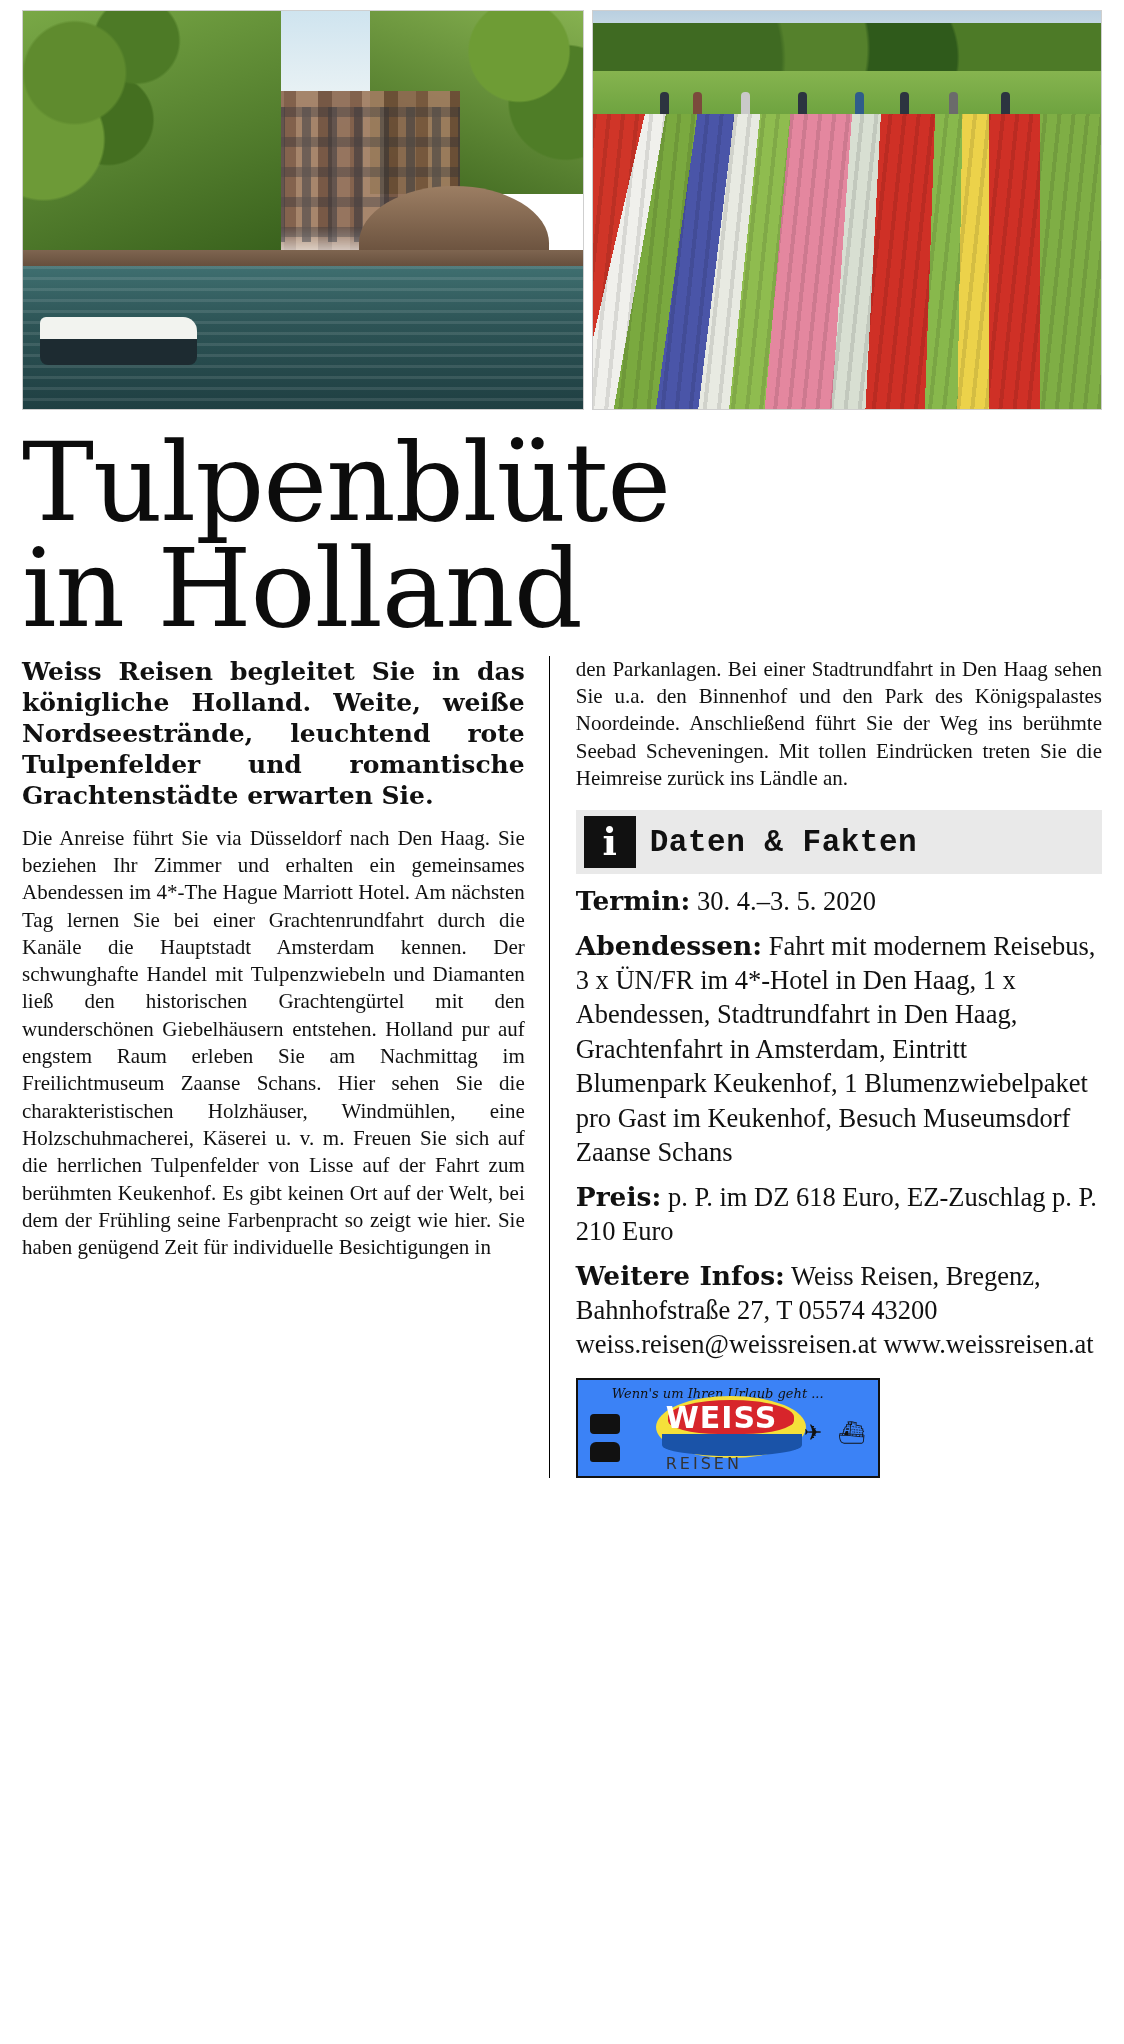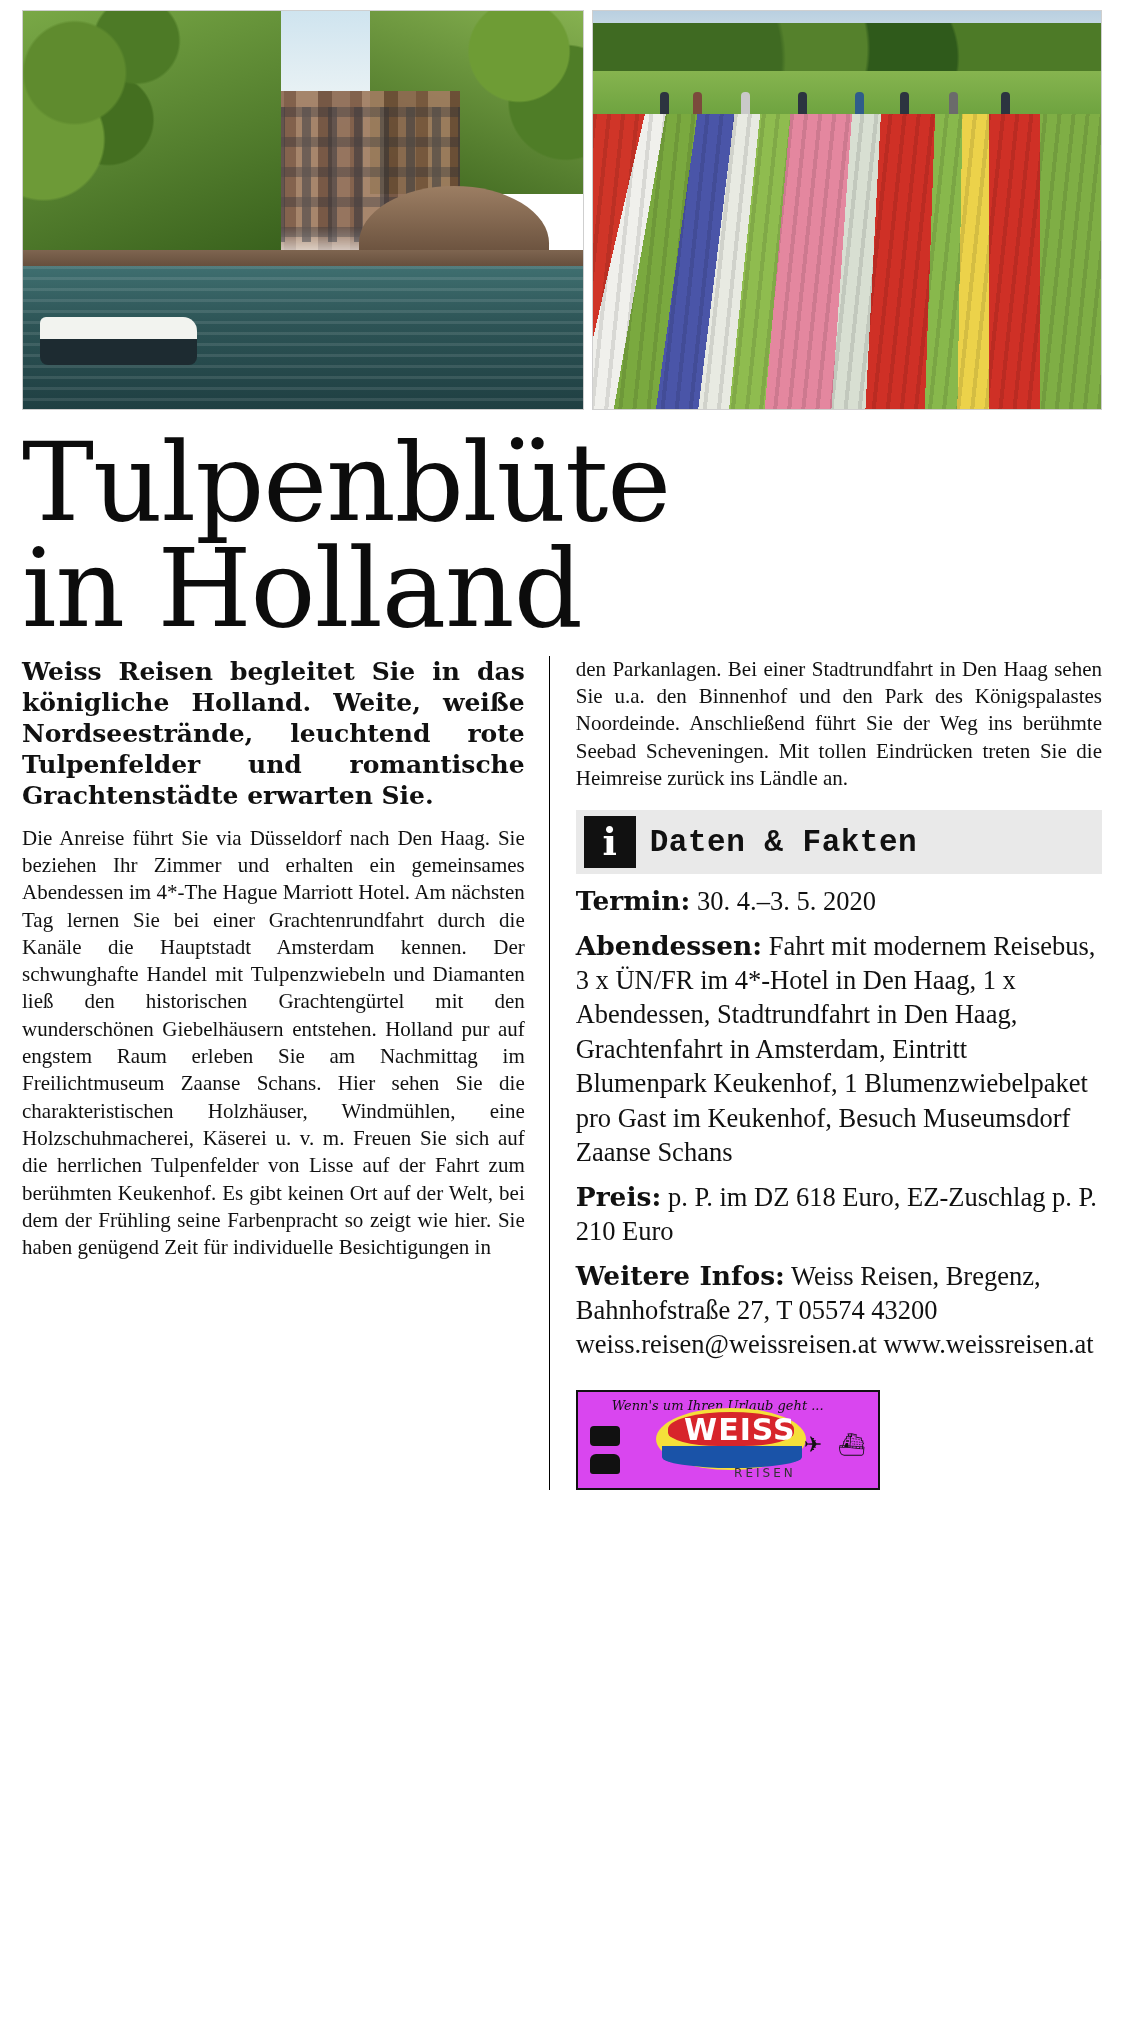--- a/index.html
+++ b/index.html
@@ -220,25 +220,25 @@
   .facts-body {
     font-size: 26.5px;
     line-height: 1.30;
     margin-top: 10px;
   }
   .facts-body p { margin: 0 0 10px 0; }
   .facts-body b { font-family: "DejaVu Serif", serif; font-weight: 700; }
 
   
   .logo {
-    margin-top: 28px;
+    margin-top: 16px;
     width: 300px;
     height: 96px;
     border: 2px solid #111;
-    background: #d946ef;
+    background: #3b82f6;
     position: relative;
     overflow: hidden;
   }
   .logo-slogan {
     position: absolute;
     left: 34px; top: 6px;
     font-family: "DejaVu Serif", serif;
     font-style: italic;
     font-size: 13px;
     color: #111;
@@ -254,41 +254,41 @@
     position: absolute;
     left: 90px; top: 20px;
     width: 126px; height: 34px;
     background: #d7252b;
     border-radius: 50% 50% 40% 40%;
   }
   .logo-weiss {
     position: absolute;
     left: 88px; top: 20px;
     width: 130px;
-    text-align: right;
+    text-align: left;
     font-family: "DejaVu Sans", sans-serif;
     font-weight: 700;
     font-size: 30px;
     color: #ffffff;
     letter-spacing: 1px;
   }
   .logo-wave {
     position: absolute;
     left: 84px; top: 54px;
     width: 140px; height: 22px;
     background: #1a53a8;
     border-radius: 0 0 60% 60%;
   }
   .logo-reisen {
     position: absolute;
     left: 88px; top: 74px;
     width: 130px;
-    text-align: right;
+    text-align: left;
     font-family: "DejaVu Sans", sans-serif;
-    font-size: 12px;
+    font-size: 16px;
     letter-spacing: 3px;
     color: #333;
   }
   .logo-ico {
     position: absolute;
     width: 30px; height: 20px;
     background: #111;
   }
   .ico-bus { left: 12px; top: 34px; border-radius: 4px; background:#111; }
   .ico-car { left: 12px; top: 62px; border-radius: 6px 6px 3px 3px; }

